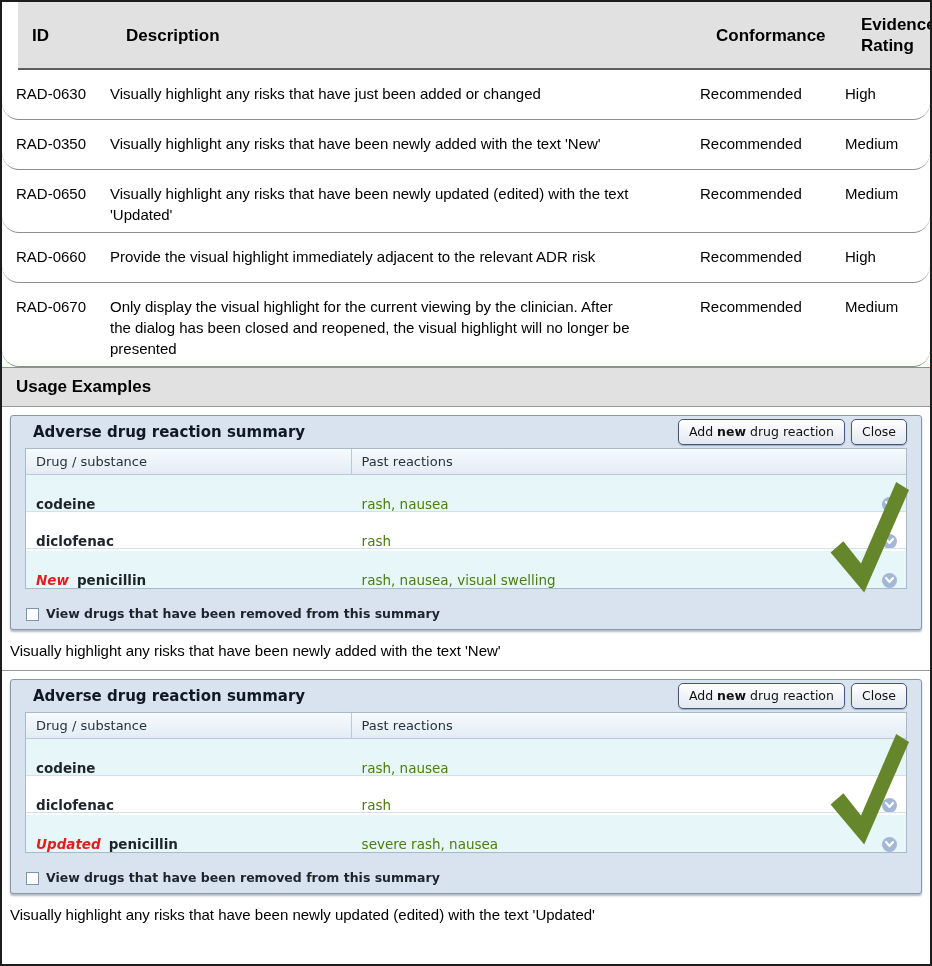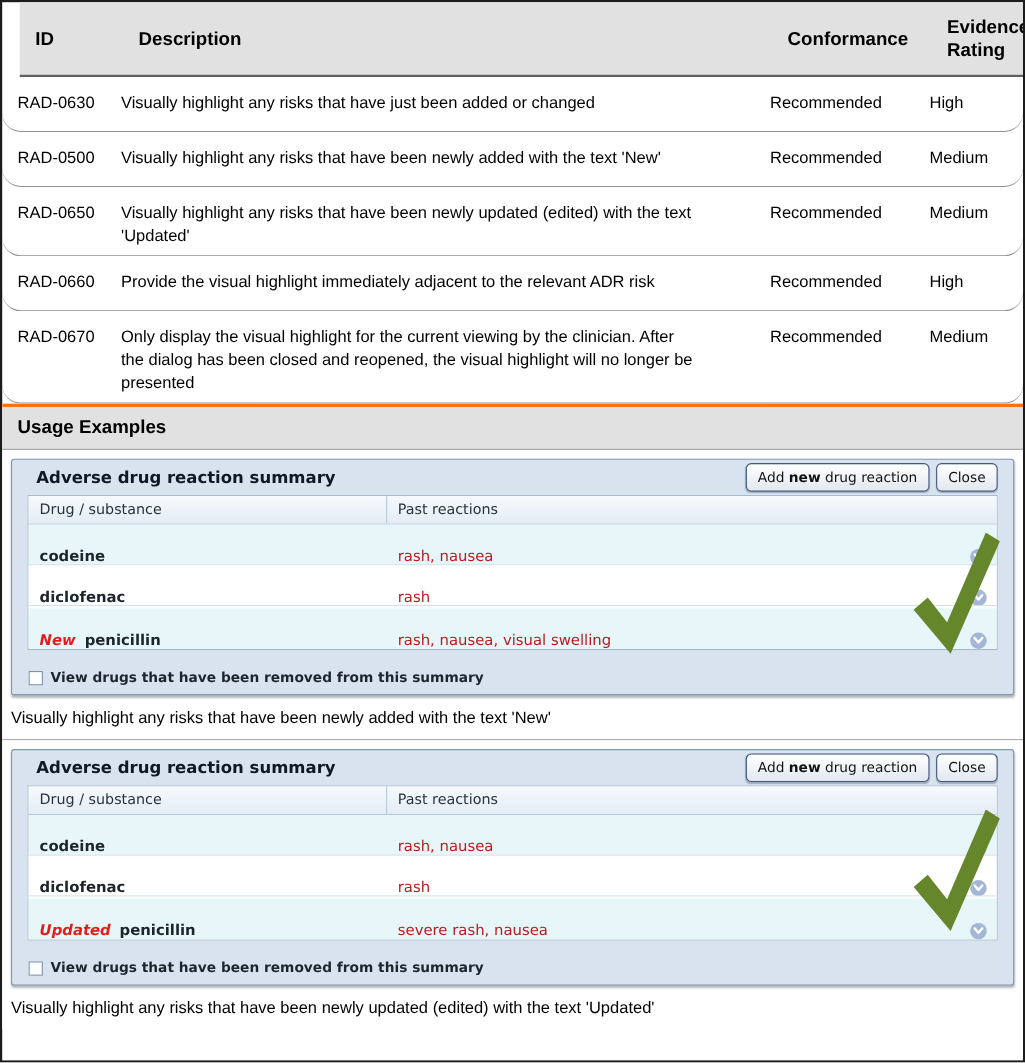--- a/index.html
+++ b/index.html
@@ -9,21 +9,21 @@
   
   .req-header, .req-row { display:grid; grid-template-columns:94px 590px 145px 1fr; }
   .req-header { background:#e1e1e1; border-bottom:2px solid #5f5f5f; min-height:68px; align-items:center;margin-left:16px; }
   .req-header > div { padding:10px 6px 10px 14px; font-size:17px; font-weight:bold; line-height:21px; }
   .req-row { border-bottom:1px solid #8f8f8f; min-height:50px;border-radius:17px; }
   .req-row > div { padding:13px 6px 7px 14px; font-size:15px; line-height:21px; }
   .req-row .cell-desc { padding-right:54px; }
   .cell-id { white-space:nowrap; }
 
   
-  .usage-band { background:#e1e1e1; border-top:3px solid #f97316; border-bottom:1px solid #999;
+  .usage-band { background:#e1e1e1; border-top:1px solid #f97316; border-bottom:1px solid #999;
                 padding:9px 6px 9px 14px; font-size:17px; font-weight:bold; }
 
   
   .example-block { padding:8px 8px 0 8px; background:#fff; }
   .example-block.first { border-bottom:1px solid #9a9a9a; }
   .caption { font-size:15px; padding:12px 0 11px 0; }
 
   .dialog { position:relative; background:#d9e3f0; border:1px solid #8399ad; border-radius:3px;
             box-shadow:0 2px 2px rgba(90,100,115,.45); padding:0 14px 8px 14px;
             font-family:"DejaVu Sans", sans-serif; }
@@ -38,21 +38,21 @@
   .ex-table { border:1px solid #a7bac9; background:#fff; }
   .ex-thead { display:flex; background:linear-gradient(#f6fafd,#e3ecf5); border-bottom:1px solid #b9c9da;
               height:26px; align-items:center; font-size:13px; color:#29323c; }
   .ex-thead .col-drug { width:37%; padding-left:10px; border-right:1px solid #b9c9da; align-self:stretch; display:flex; align-items:center; }
   .ex-thead .col-react { flex:1; padding-left:10px; }
   .ex-row { display:flex; align-items:flex-end; min-height:37px; font-size:13.5px; position:relative; }
   .ex-row + .ex-row { border-top:2px solid #fdfdfd; box-shadow:0 -1px 0 #d2e0ea; }
   .ex-row.cyan { background:#e7f6f9; }
   .ex-row.white { background:#fff; }
   .ex-row .drug-cell { width:37%; padding-left:10px; font-weight:bold; color:#1d242b; display:flex; align-items:center; }
-  .ex-row .react-cell { flex:1; padding-left:10px; color:#b91c1c; }
+  .ex-row .react-cell { flex:1; padding-left:10px; color:#4d7c0f; }
   .ex-row.tall { min-height:39px; }
   .badge { color:#e11d1d; font-weight:bold; font-style:italic; margin-right:8px; }
   .badge:empty { display:none; }
   .chev { width:15px; height:15px; border-radius:50%; background:#a3b6d6; margin-right:9px;
           display:flex; align-items:center; justify-content:center; cursor:pointer; flex:0 0 auto; }
 
   .checkbox-row { display:flex; align-items:flex-end; margin-top:6px; height:26px;font-weight:bold; }
   .checkbox { width:13px; height:13px; border:1px solid #7d94ad; background:#fdfeff; margin:0 7px 0 1px; cursor:pointer; }
   .checkbox-label { font-size:12.5px; color:#1c242c; }
 
@@ -72,21 +72,21 @@
     <div>Evidence Rating</div>
   </div>
 
   <div class="req-row">
     <div class="cell-id">RAD-0630</div>
     <div class="cell-desc">Visually highlight any risks that have just been added or changed</div>
     <div>Recommended</div>
     <div>High</div>
   </div>
   <div class="req-row">
-    <div class="cell-id">RAD-0500</div>
+    <div class="cell-id">RAD-0350</div>
     <div class="cell-desc">Visually highlight any risks that have been newly added with the text 'New'</div>
     <div>Recommended</div>
     <div>Medium</div>
   </div>
   <div class="req-row">
     <div class="cell-id">RAD-0650</div>
     <div class="cell-desc">Visually highlight any risks that have been newly updated (edited) with the text 'Updated'</div>
     <div>Recommended</div>
     <div>Medium</div>
   </div>

